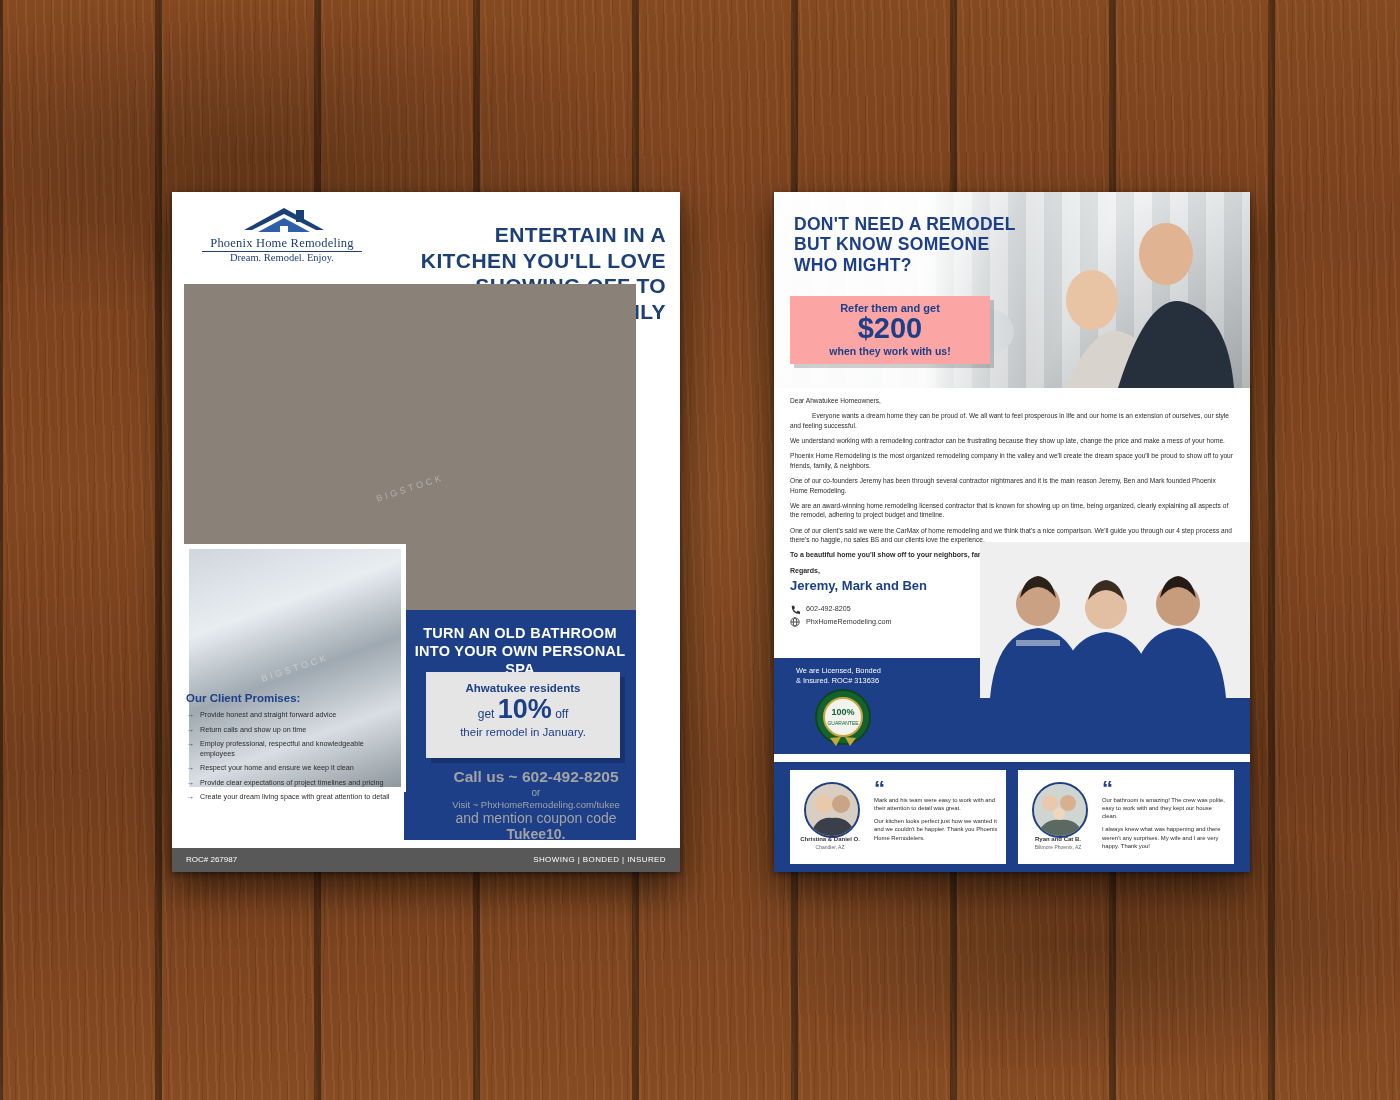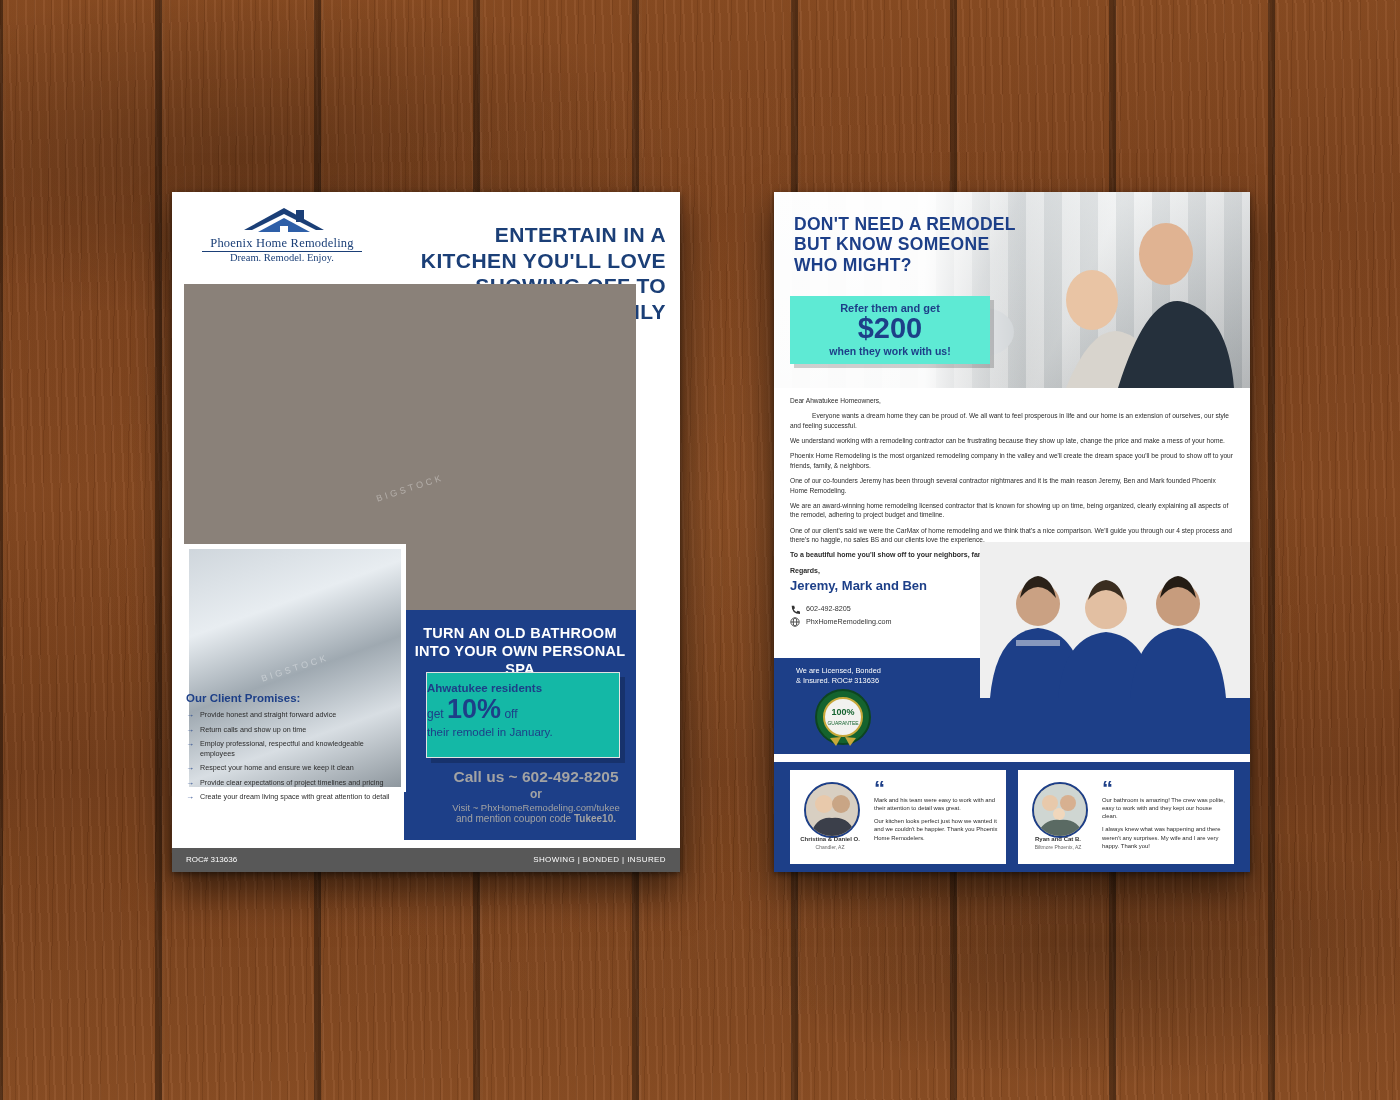--- a/index.html
+++ b/index.html
@@ -72,33 +72,33 @@
       linear-gradient(125deg,#6f6257 0%,#8d8175 18%,#c9c3ba 33%,#e8e5df 45%,#b9b2a8 58%,#6d6considerations 58%,#5d564e 72%,#9f978c 86%,#cfc9bf 100%);
     background-color:#8a8179;}
   .ph-bath{left:12px;top:352px;width:212px;height:238px;border:5px solid #fff;
     background:linear-gradient(160deg,#cfd6dc 0%,#e8edf1 28%,#9fa9b1 52%,#d8dee3 74%,#8e979e 100%);}
   .fr-blue{position:absolute;left:232px;top:418px;width:232px;height:230px;background:#1d3f88;}
   .fr-blue-title{
     position:absolute;left:8px;top:14px;width:216px;text-align:center;color:#fff;
     font-weight:bold;font-size:14.5px;line-height:1.25;letter-spacing:.3px;
   }
   .coupon{
-    position:absolute;left:22px;top:62px;width:192px;height:84px;background:#14b8a6;
-    box-shadow:5px 5px 0 rgba(0,0,0,.20);
+    position:absolute;left:22px;top:62px;width:192px;height:84px;background:#e5e5e5;
+    box-shadow:5px 5px 0 rgba(0,0,0,.20);text-align:center;
     border:1px solid #e3e3e3;
   }
   .coupon .c1{margin-top:9px;font-size:11.5px;color:#1d3f88;font-weight:bold;}
   .coupon .c2{font-size:12px;color:#1d3f88;}
   .coupon .c2 b{font-size:27px;}
   .coupon .c3{font-size:11.5px;color:#1d3f88;margin-top:1px;}
   .fr-call{position:absolute;left:24px;top:158px;width:216px;text-align:center;color:#a3a3a3;}
   .fr-call .a{font-size:15.5px;font-weight:bold;}
-  .fr-call .b{font-size:12px;margin:1px 0;font-weight:bold;}
+  .fr-call .b{font-size:10px;margin:1px 0;}
   .fr-call .c{font-size:9.5px;}
-  .fr-call .d{font-size:10px;text-align:center;}
+  .fr-call .d{font-size:14px;text-align:center;}
   .promise{position:absolute;left:14px;top:500px;width:206px;}
   .promise h3{margin:0 0 6px 0;font-size:11.5px;color:#1d3f88;}
   .promise ul{margin:0;padding:0;list-style:none;}
   .promise li{font-size:7.2px;color:#2b2b2b;line-height:1.32;margin-bottom:5px;padding-left:14px;position:relative;}
   .promise li:before{content:"\2192";position:absolute;left:0;top:0;color:#1d3f88;font-size:8px;}
   .fr-foot{position:absolute;left:0;bottom:0;width:100%;height:24px;background:#585858;color:#fff;font-size:8px;}
   .fr-foot .l{position:absolute;left:14px;top:7px;}
   .fr-foot .r{position:absolute;right:14px;top:7px;letter-spacing:.4px;}
 
   
@@ -106,21 +106,21 @@
     background:linear-gradient(115deg,#cfd5d8 0%,#e6e9ea 22%,#b9bfc2 44%,#dfe3e4 62%,#8f9599 100%);}
   .bk-hero .kit{position:absolute;inset:0;
     background:
       linear-gradient(180deg,rgba(255,255,255,.25),rgba(0,0,0,.10)),
       repeating-linear-gradient(90deg,rgba(255,255,255,.5) 0 18px, rgba(210,214,216,.5) 18px 36px);}
   .bk-overlay{position:absolute;left:0;top:0;width:250px;height:196px;
     background:linear-gradient(90deg,rgba(255,255,255,.93) 60%,rgba(255,255,255,0));}
   .bk-head{position:absolute;left:20px;top:22px;width:230px;color:#1d3f88;font-weight:bold;
     font-size:17.5px;line-height:1.17;letter-spacing:.3px;}
   .refer{position:absolute;left:16px;top:104px;width:200px;height:68px;
-    background:#5eead4;box-shadow:4px 4px 0 rgba(0,0,0,.18);text-align:center;}
+    background:#fca5a5;box-shadow:4px 4px 0 rgba(0,0,0,.18);text-align:center;}
   .refer .r1{margin-top:6px;font-size:11px;color:#1d3f88;font-weight:bold;}
   .refer .r2{font-size:29px;color:#1d3f88;font-weight:bold;line-height:1;}
   .refer .r3{font-size:10.5px;color:#1d3f88;font-weight:bold;margin-top:2px;}
   .letter{position:absolute;left:16px;top:204px;width:444px;color:#2b2b2b;font-size:6.6px;line-height:1.42;}
   .letter p{margin:0 0 6px 0;}
   .letter .ind{text-indent:22px;}
   .letter .bold{font-weight:bold;font-size:7px;}
   .sig{position:absolute;left:16px;top:386px;color:#1d3f88;font-weight:bold;font-size:13px;}
   .bk-contact{position:absolute;left:16px;top:412px;font-size:7.2px;color:#333;}
   .bk-contact div{margin-bottom:4px;position:relative;padding-left:16px;}
@@ -207,21 +207,21 @@
       <li>Provide honest and straight forward advice</li>
       <li>Return calls and show up on time</li>
       <li>Employ professional, respectful and knowledgeable employees</li>
       <li>Respect your home and ensure we keep it clean</li>
       <li>Provide clear expectations of project timelines and pricing</li>
       <li>Create your dream living space with great attention to detail</li>
     </ul>
   </div>
 
   <div class="fr-foot">
-    <span class="l">ROC# 313636</span>
+    <span class="l">ROC# 267987</span>
     <span class="r">SHOWING | BONDED | INSURED</span>
   </div>
 </div>
 
 <div class="flyer" id="flyer-back">
 
   <div class="bk-hero">
     <div class="kit"></div>
     <svg viewBox="0 0 476 196" style="position:absolute;inset:0">
       <ellipse cx="318" cy="108" rx="26" ry="30" fill="#e9c4a4"></ellipse>

